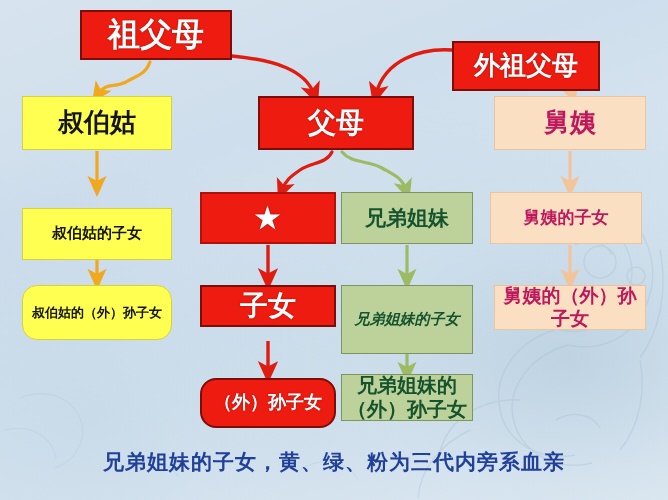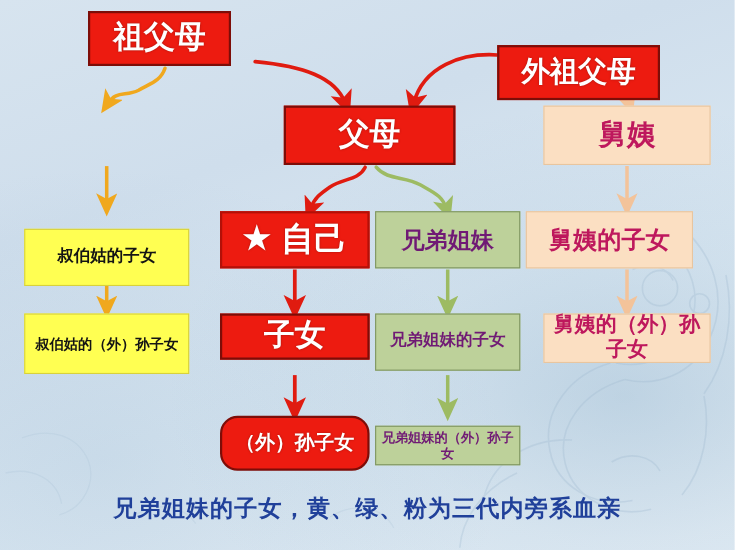--- a/index.html
+++ b/index.html
@@ -62,21 +62,21 @@
   .n-yellow {
     background: #ffff52;
     border: 1.5px solid #d8d13c;
     color: #141414;
     font-weight: bold;
   }
   
   .n-green {
     background: #bdd19a;
     border: 1.5px solid #7d9460;
-    color: #701a75;
+    color: #14532d;
     font-weight: bold;
   }
   
   .n-pink {
     background: #fbdfc2;
     border: 1.5px solid #e8c59f;
     color: #be185d;
     font-weight: bold;
   }
   .star {
@@ -163,75 +163,77 @@
     <path d="M570 151 L570 186" fill="none" stroke="#f3c39a" stroke-width="3.2" marker-end="url(#ah-peach)"></path>
     <path d="M570 245 L570 279" fill="none" stroke="#f3c39a" stroke-width="3.2" marker-end="url(#ah-peach)"></path>
 
     <path d="M407 245 L407 279" fill="none" stroke="#9dbb63" stroke-width="3.2" marker-end="url(#ah-green)"></path>
     <path d="M407 341 L407 372" fill="none" stroke="#9dbb63" stroke-width="3.2" marker-end="url(#ah-green)"></path>
 
     <path d="M268 245 L268 279" fill="none" stroke="#e01b10" stroke-width="3.4" marker-end="url(#ah-red)"></path>
     <path d="M268 341 L268 372" fill="none" stroke="#e01b10" stroke-width="3.4" marker-end="url(#ah-red)"></path>
   </svg>
 
-  <div class="node n-red" style="left:80px; top:10px; width:130px; height:50px; font-size:28px;">
+  <div class="node n-red" style="left:80px; top:10px; width:152px; height:50px; font-size:32px;">
     <span>祖父母</span>
   </div>
 
   <div class="node n-red" style="left:452px; top:10px; width:148px; height:50px; font-size:26px;margin-top:31px;">
     <span>外祖父母</span>
   </div>
 
+  <div class="node n-yellow" style="left:22px; top:96px; width:150px; height:54px; font-size:26px;">
+    <span>叔伯姑</span>
+  </div>
 
   <div class="node n-red" style="left:258px; top:96px; width:156px; height:54px; font-size:28px;">
     <span>父母</span>
   </div>
 
   <div class="node n-pink" style="left:494px; top:96px; width:152px; height:54px; font-size:26px;">
     <span>舅姨</span>
   </div>
 
   <div class="node n-yellow" style="left:22px; top:192px; width:150px; height:52px; font-size:15px;margin-top:16px;">
     <span>叔伯姑的子女</span>
   </div>
 
   <div class="node n-red plain" style="left:200px; top:192px; width:136px; height:52px; font-size:30px;">
     <div class="self-row">
       <span class="star">★</span>
-      <span>自己</span>
     </div>
   </div>
 
   <div class="node n-green" style="left:341px; top:192px; width:132px; height:52px; font-size:21px;">
     <span>兄弟姐妹</span>
   </div>
 
-  <div class="node n-pink" style="left:478px; top:192px; width:152px; height:52px; font-size:22px;">
+  <div class="node n-pink" style="left:490px; top:192px; width:152px; height:52px; font-size:17px;">
     <span>舅姨的子女</span>
   </div>
 
-  <div class="node n-yellow" style="left:22px; top:285px; width:150px; height:55px; font-size:13px;">
+  <div class="node n-yellow" style="left:22px; top:285px; width:150px; height:55px; font-size:13px;border-radius:15px;">
     <span>叔伯姑的（外）孙子女</span>
   </div>
 
   <div class="node n-red" style="left:200px; top:285px; width:136px; height:42px; font-size:28px;">
     <span>子女</span>
   </div>
 
-  <div class="node n-green" style="left:341px; top:285px; width:132px; height:52px; font-size:15px;">
+  <div class="node n-green" style="left:341px; top:285px; width:132px; height:69px; font-size:15px;font-style:italic;">
     <span>兄弟姐妹的子女</span>
   </div>
 
   <div class="node n-pink" style="left:494px; top:285px; width:152px; height:45px; font-size:19px;">
     <span>舅姨的（外）孙子女</span>
   </div>
 
   <div class="node n-red" style="left:200px; top:378px; width:136px; height:50px; font-size:18px;border-radius:16px;">
     <span>（外）孙子女</span>
   </div>
 
-  <div class="node n-green" style="left:341px; top:387px; width:132px; height:36px; font-size:12px;">
+  <div class="node n-green" style="left:341px; top:374px; width:132px; height:47px; font-size:20px;">
     <span>兄弟姐妹的（外）孙子女</span>
   </div>
 
   <div class="caption">兄弟姐妹的子女，黄、绿、粉为三代内旁系血亲</div>
 
 </div>
 
 </body></html>

